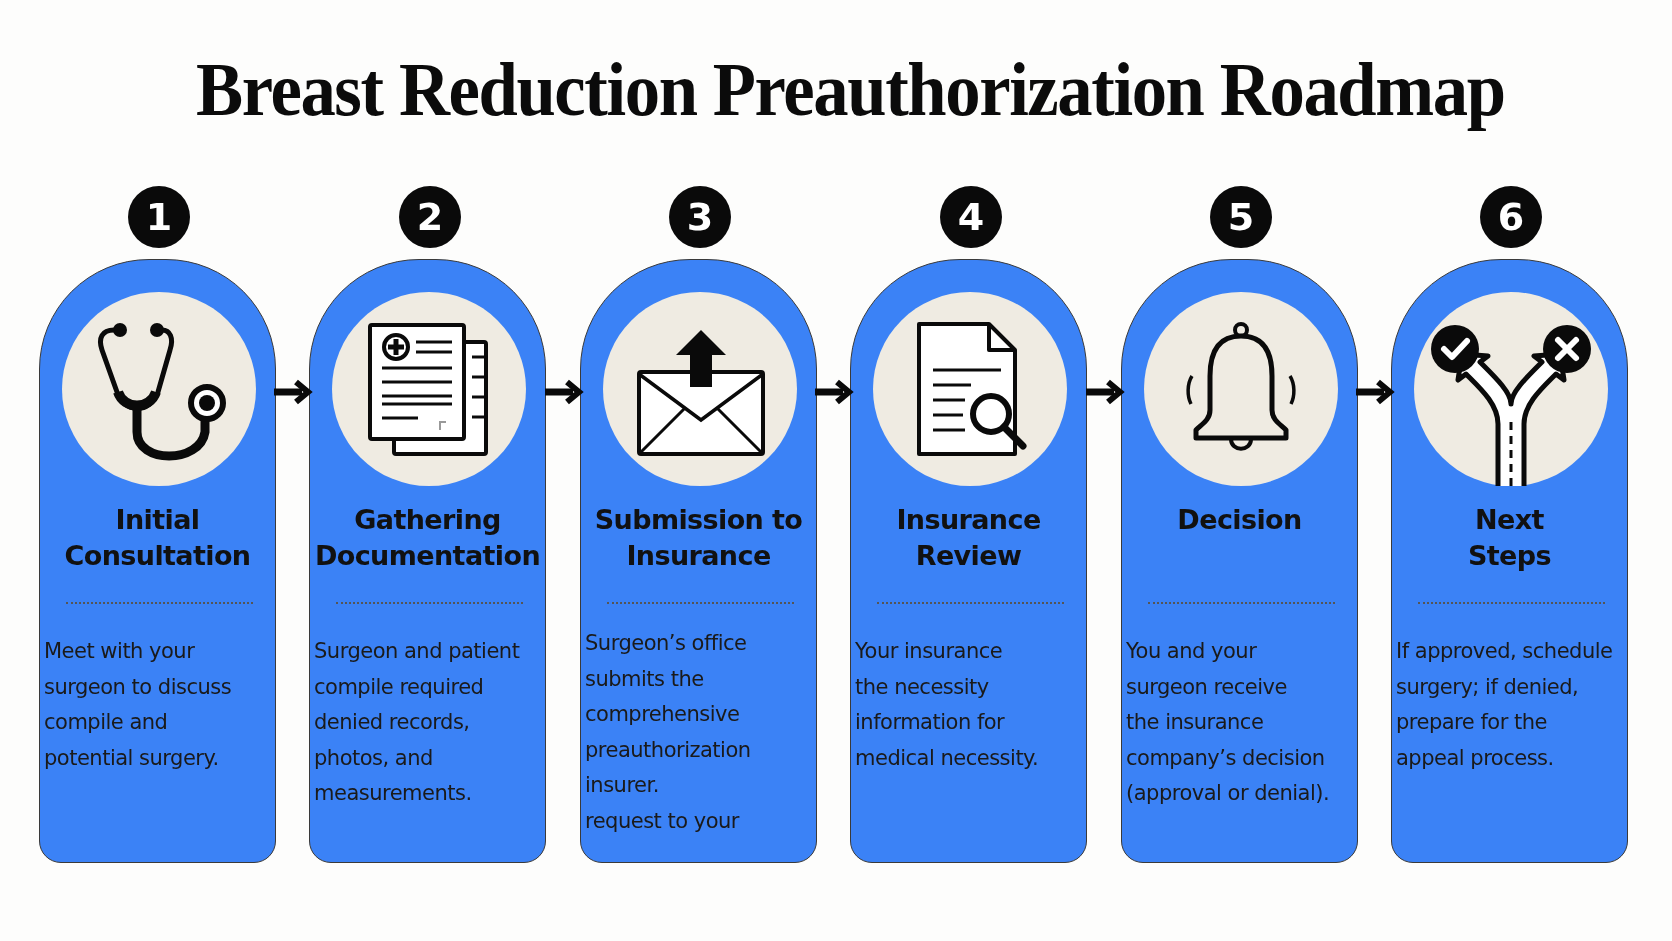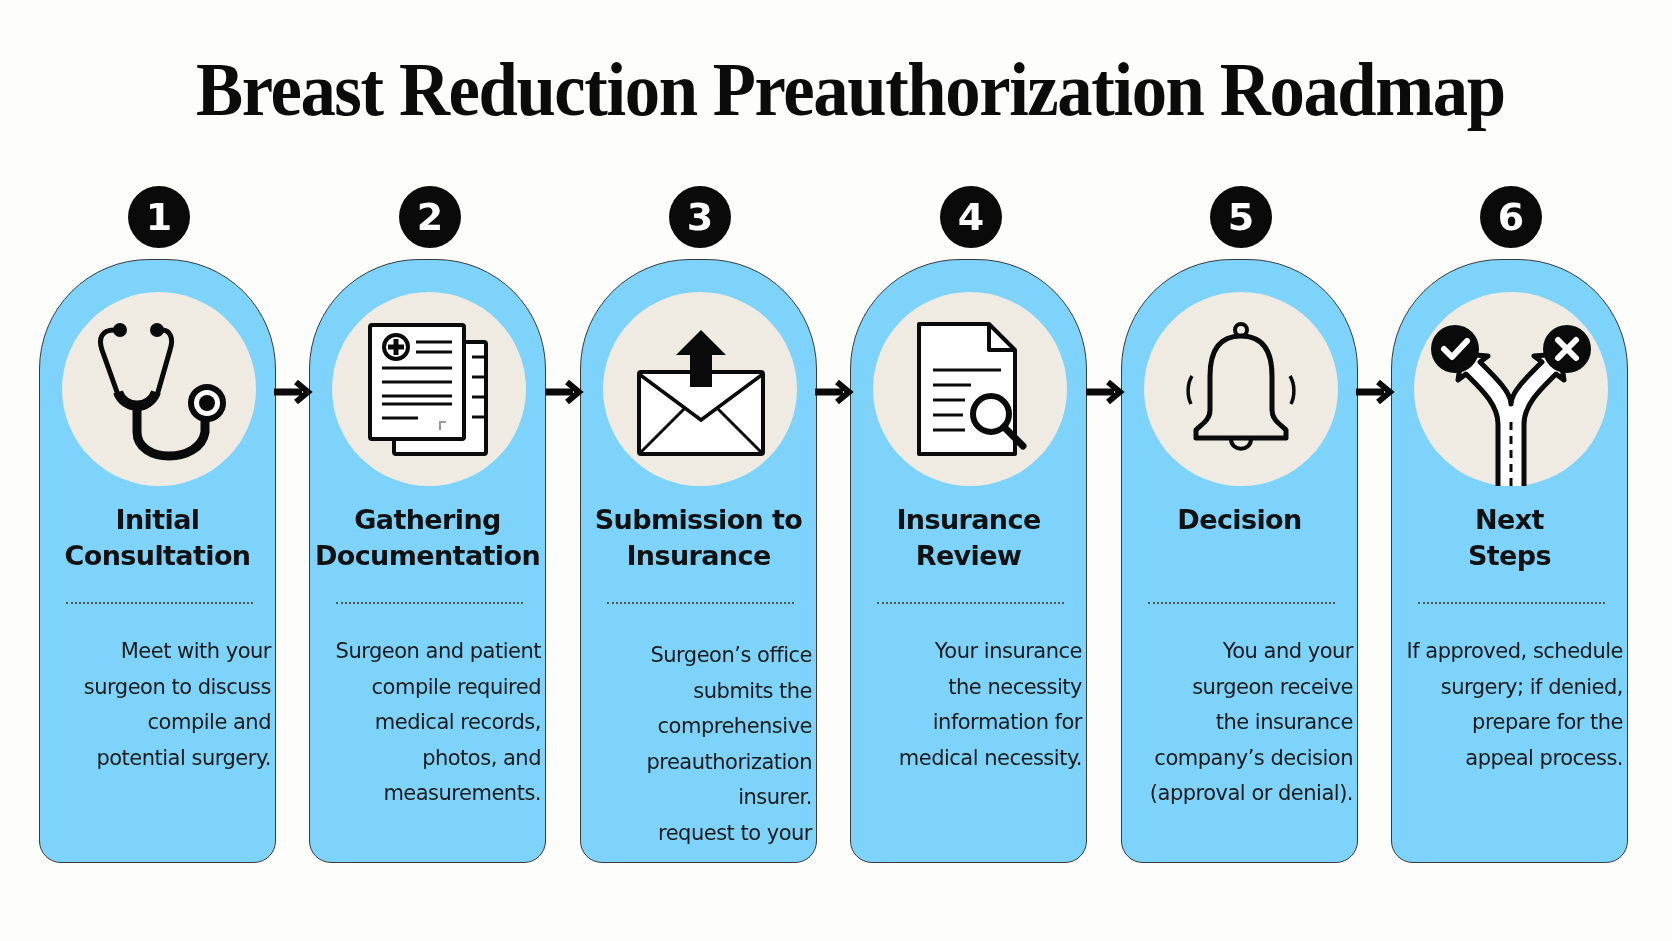--- a/index.html
+++ b/index.html
@@ -13,43 +13,43 @@
     font-size: 76px; line-height: 90px; letter-spacing: -1.5px; white-space: nowrap;
     transform: scaleX(0.93); transform-origin: left center; color: #0b0b0b;
   }
   .badge {
     position: absolute; width: 62px; height: 62px; border-radius: 50%; background: #0a0a0a;
     color: #fff; font-weight: bold; font-size: 38px; line-height: 62px; text-align: center;
     font-family: "DejaVu Sans", sans-serif; top: 186px;
   }
   .card {
     position: absolute; top: 259px; width: 237px; height: 604px; box-sizing: border-box;
-    border: 1.6px solid #3a3a3a; border-radius: 110px 110px 22px 22px; background: #7dd3fc;
+    border: 1.6px solid #3a3a3a; border-radius: 110px 110px 22px 22px; background: #3b82f6;
   }
   .icon-circle {
     position: absolute; left: 22px; top: 32px; width: 194px; height: 194px; border-radius: 50%;
     background: #efebe2;
   }
   .icon-circle svg { position: absolute; left: 0; top: 0; width: 194px; height: 194px; }
   .heading {
     position: absolute; left: 0; right: 0; top: 242px; text-align: center;
     font-weight: bold; font-size: 27px; line-height: 36px; color: #111;
     font-family: "DejaVu Sans", sans-serif; letter-spacing: -0.6px;
   }
   .heading span { display: block; }
   .divider {
     position: absolute; left: 26px; right: 22px; top: 342px; height: 0;
     border-top: 2px dotted #555;
   }
   .desc {
-    position: absolute; left: 4px; right: 4px; top: 374px; text-align: right;
+    position: absolute; left: 4px; right: 4px; top: 374px; text-align: left;
     font-size: 21px; line-height: 35.5px; color: #1a1a1a;
     font-family: "DejaVu Sans", sans-serif; letter-spacing: -0.5px;
   }
-  .desc.tight { top: 378px; }
+  .desc.tight { top: 366px; }
   .desc span { display: block; }
   .arrow { position: absolute; top: 378px; width: 44px; height: 28px; }
 </style>
 </head>
 <body>
 
 <div class="title">Breast Reduction Preauthorization Roadmap</div>
 
 <div class="badge" style="left:128px">1</div>
 <div class="badge" style="left:399px">2</div>
@@ -106,21 +106,21 @@
     </svg>
   </div>
   <div class="heading">
     <span>Gathering</span>
       <span>Documentation</span>
   </div>
   <div class="divider"></div>
   <div class="desc">
     <span>Surgeon and patient</span>
       <span>compile required</span>
-      <span>medical records,</span>
+      <span>denied records,</span>
       <span>photos, and</span>
       <span>measurements.</span>
   </div>
 </div>
 
 <div class="card" style="left:580px">
   <div class="icon-circle">
     <svg viewBox="0 0 194 194">
       <rect x="36" y="80" width="124" height="82" fill="#fff" stroke="#0a0a0a" stroke-width="4" rx="2"></rect>
       <polyline points="36,82 98,128 160,82" fill="none" stroke="#0a0a0a" stroke-width="3.5"></polyline>

